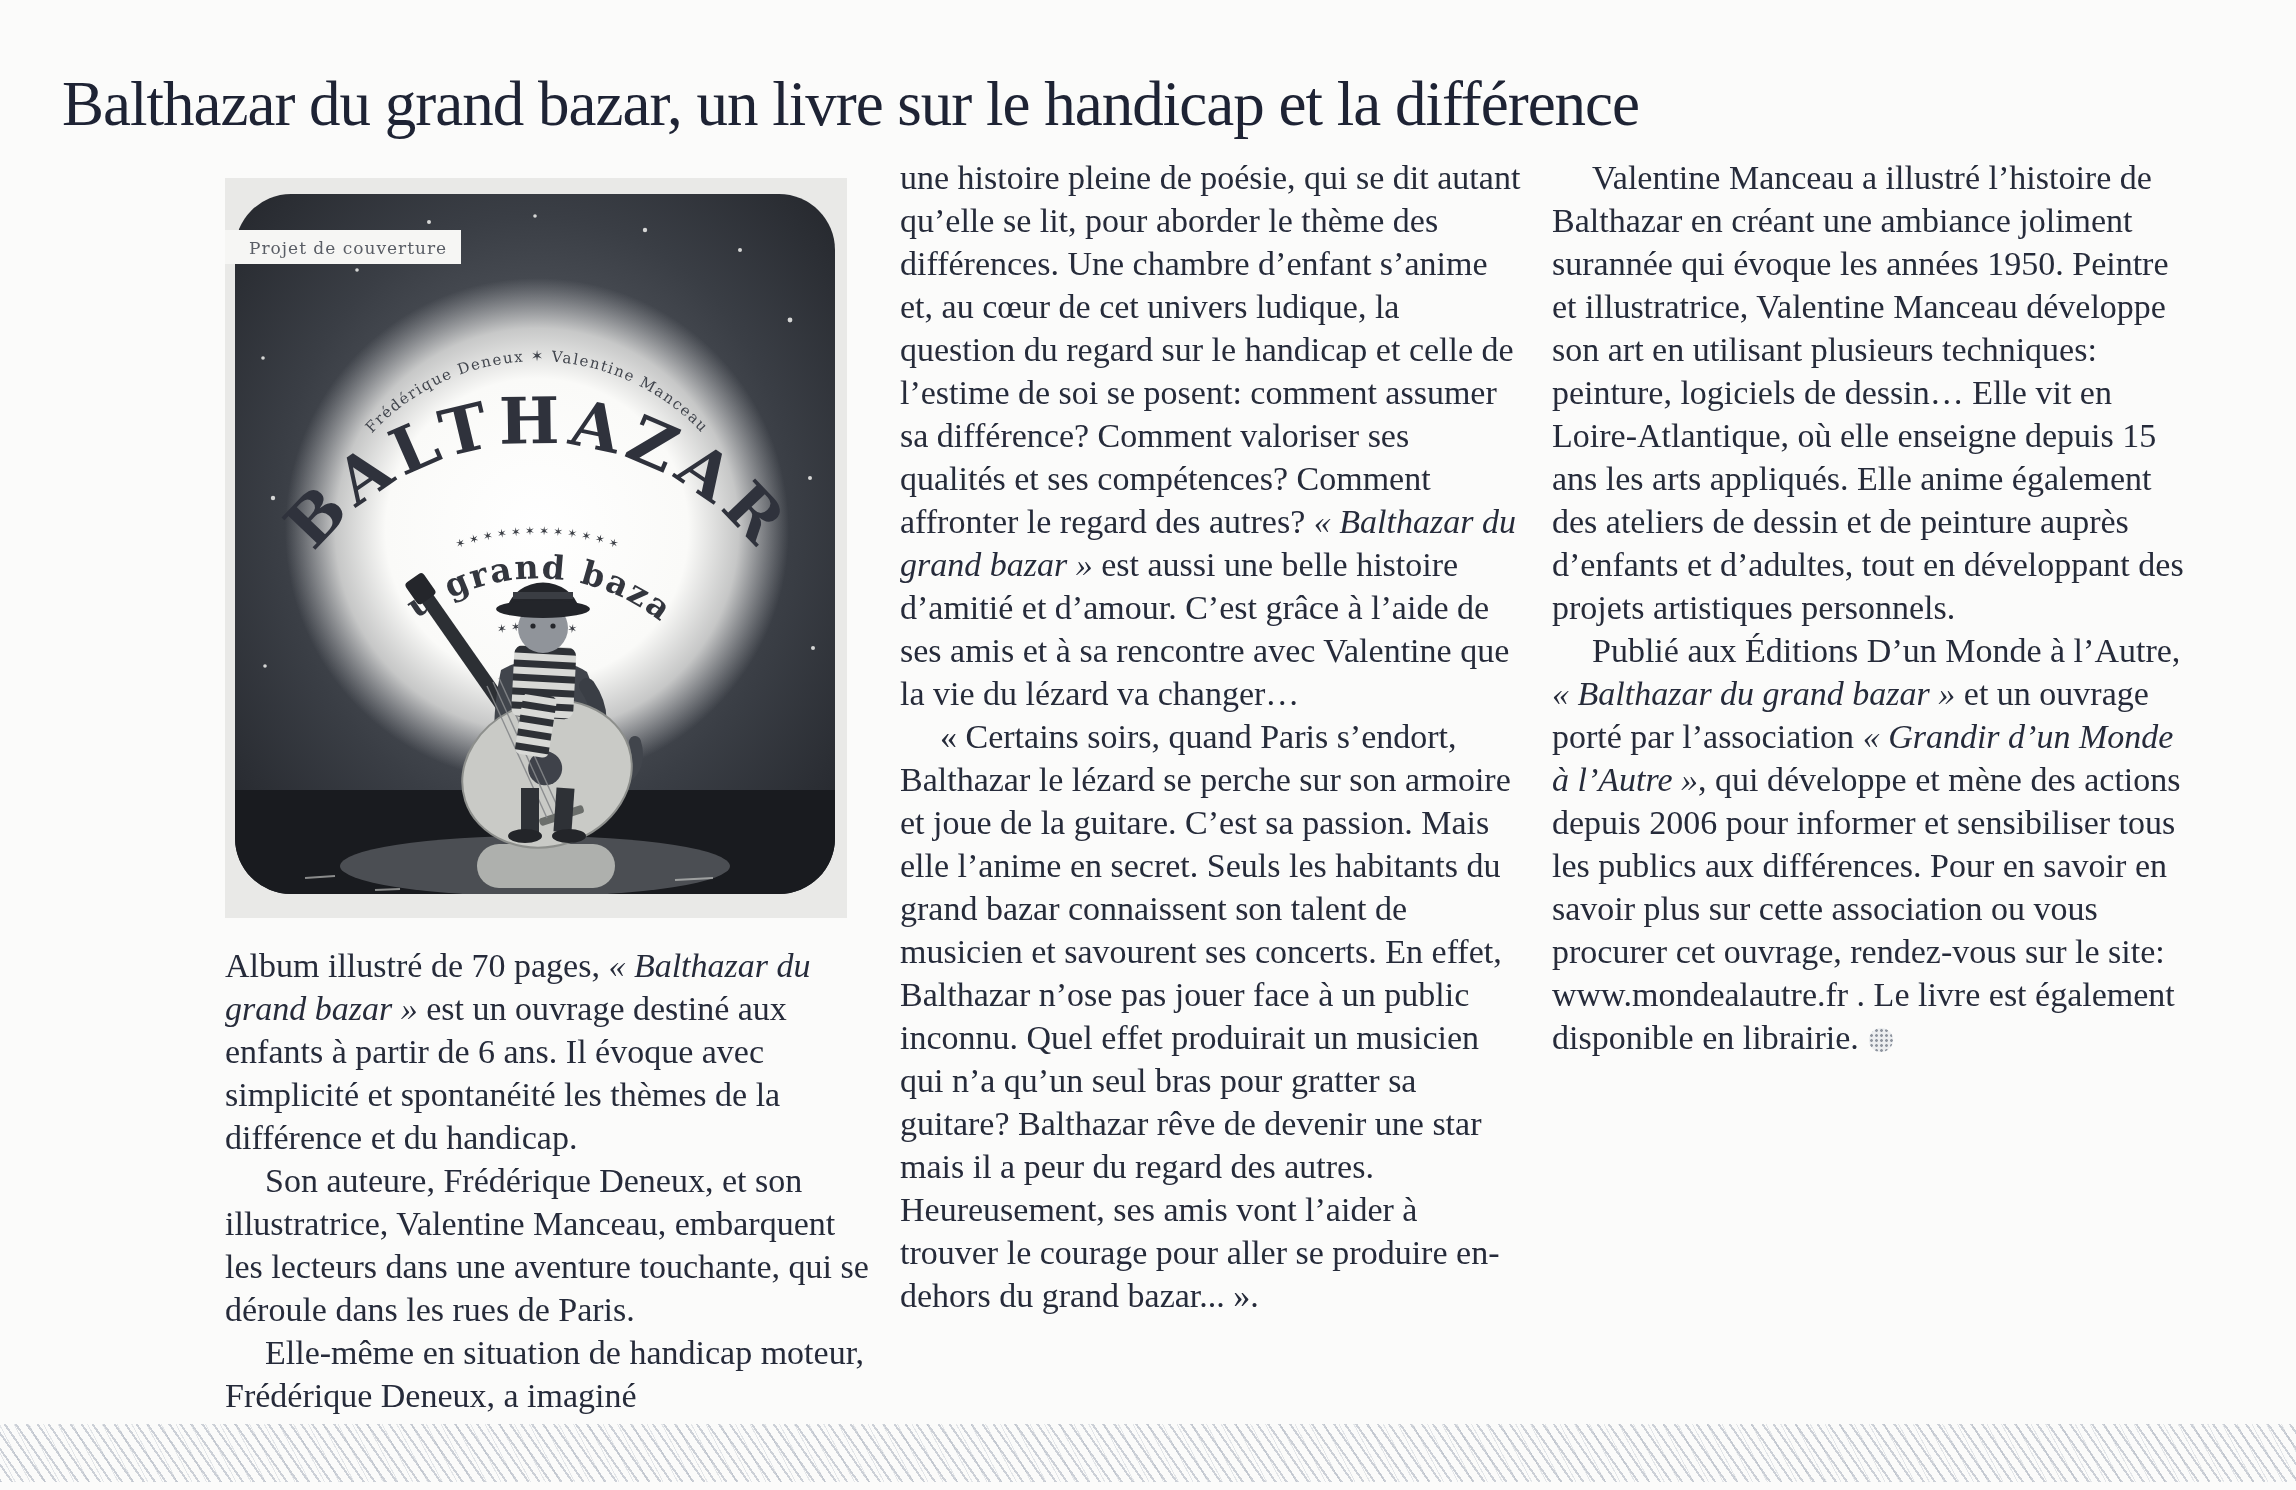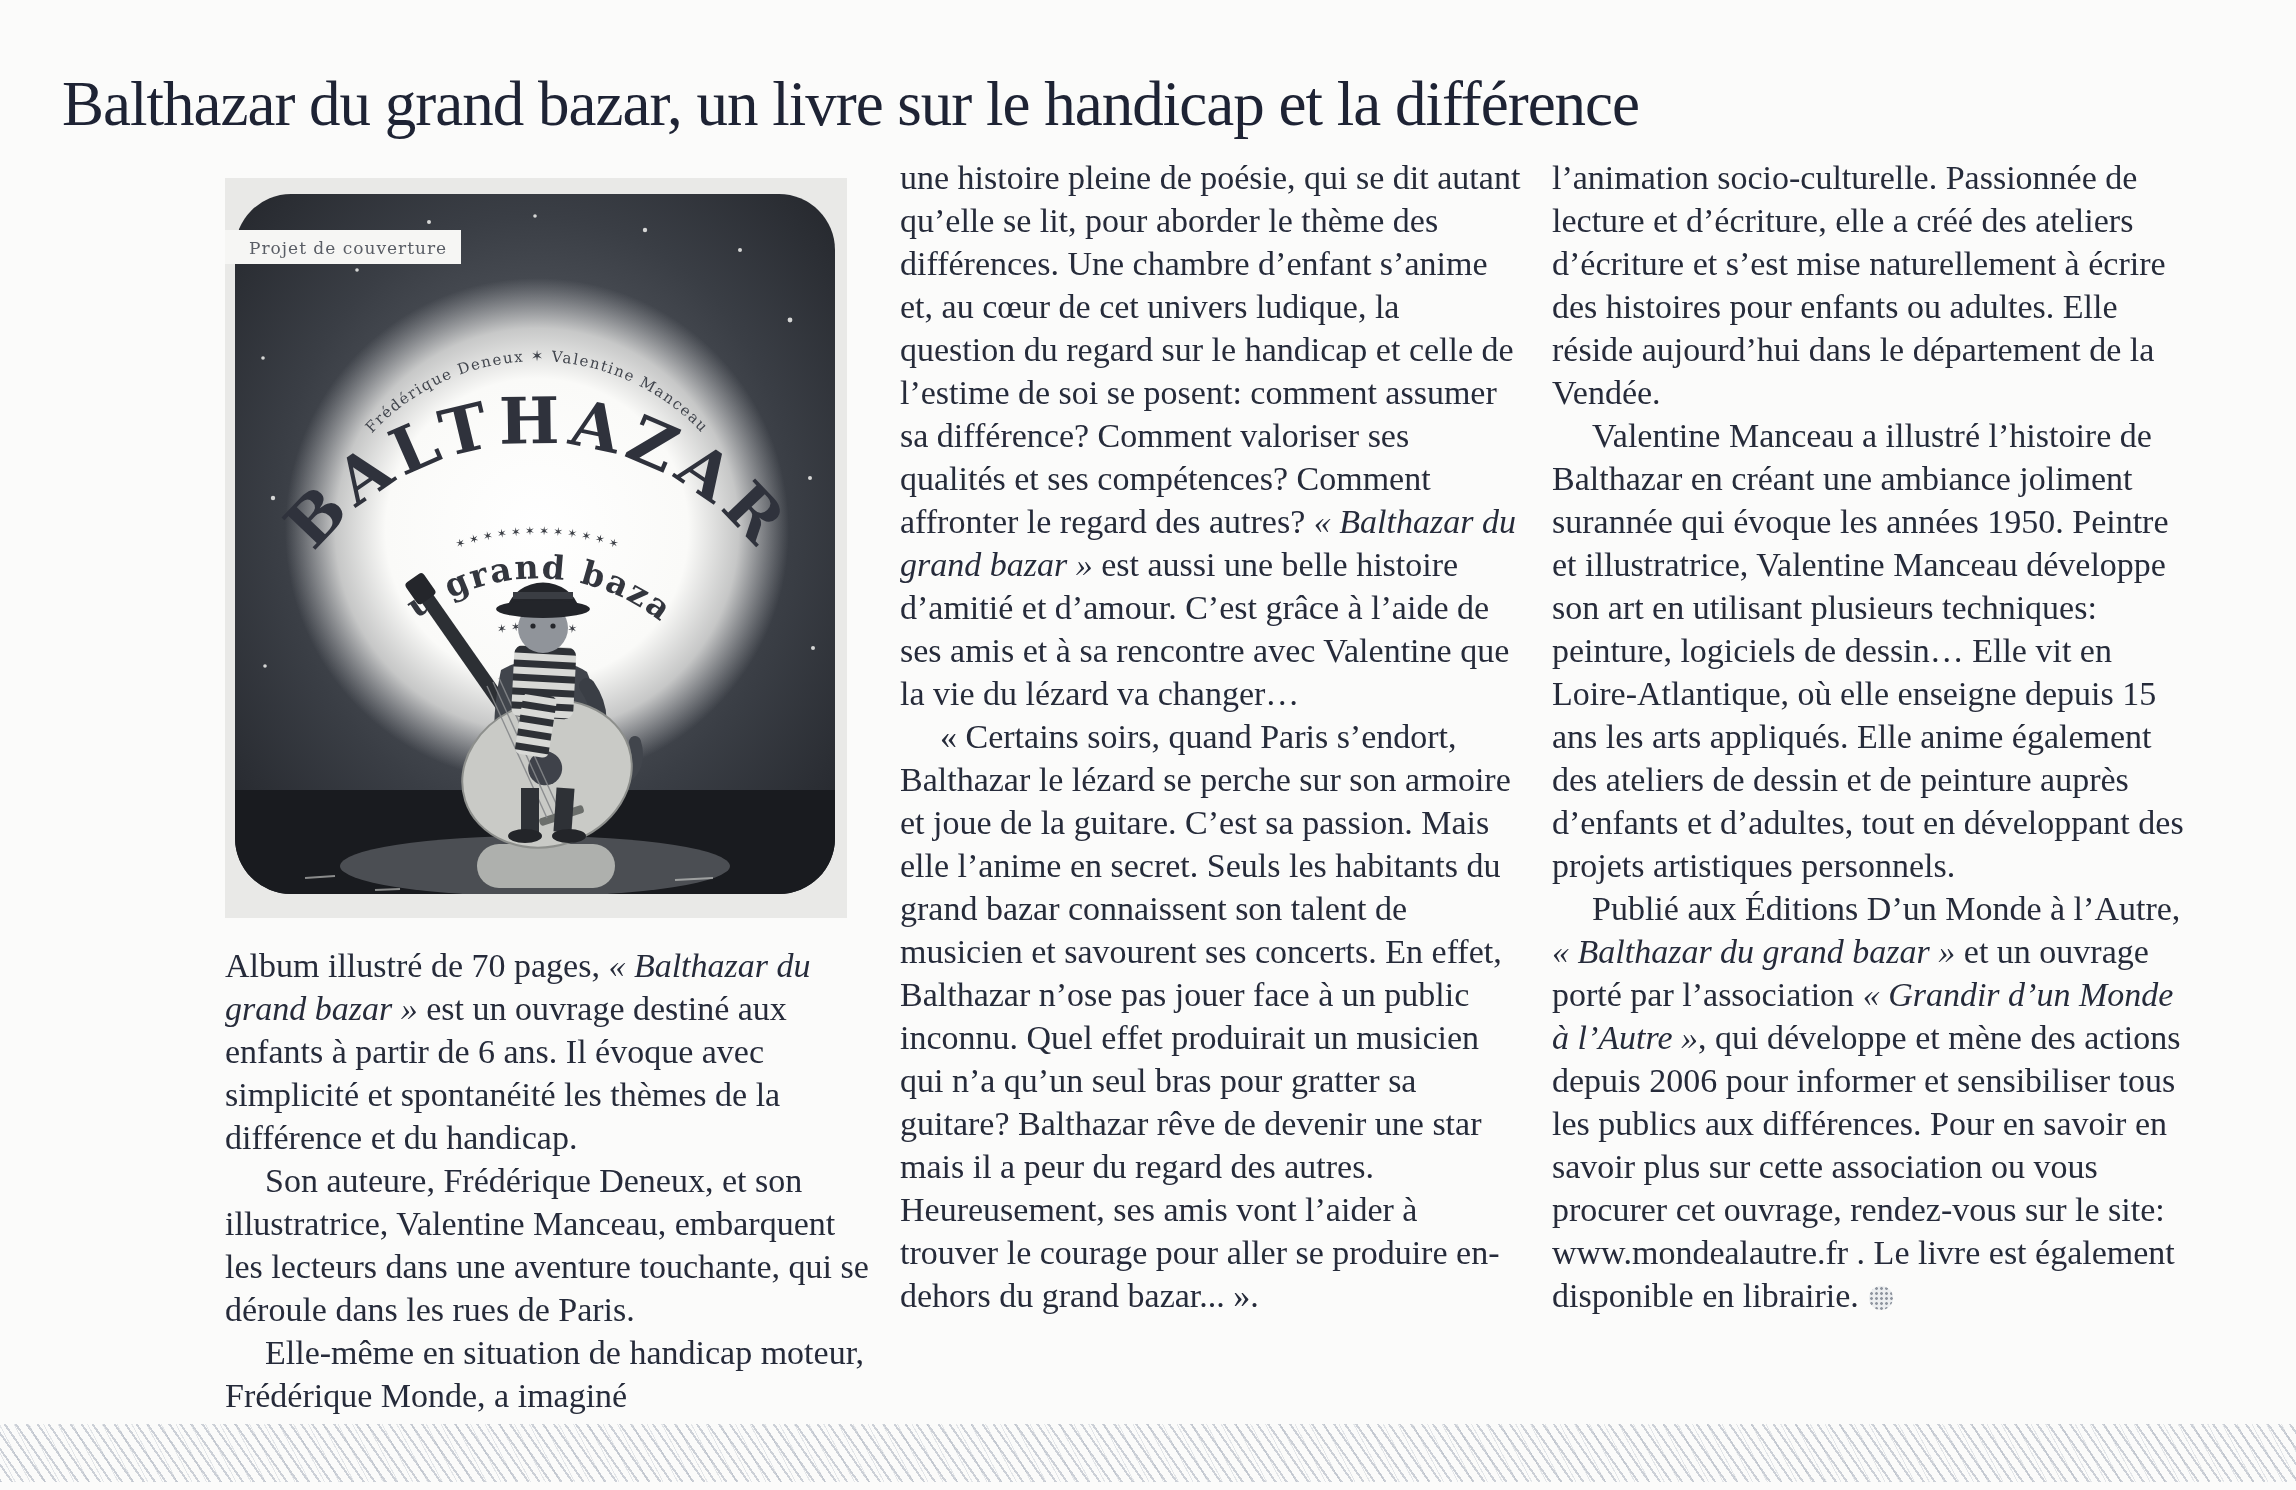--- a/index.html
+++ b/index.html
@@ -173,27 +173,26 @@
 
       <g>
         <rect x="0" y="52" width="236" height="34" fill="#f6f6f4"></rect>
         <text x="24" y="76" font-size="17" letter-spacing="1" fill="#5a5e66" class="arcText">Projet de couverture</text>
       </g>
     </svg>
   </div>
 
   <p><span>Album illustré de 70 pages, </span><span class="it">« Balthazar du grand bazar »</span><span> est un ouvrage destiné aux enfants à partir de 6 ans. Il évoque avec simplicité et spontanéité les thèmes de la différence et du handicap.</span></p>
   <p class="indent">Son auteure, Frédérique Deneux, et son illustratrice, Valentine Manceau, embarquent les lecteurs dans une aventure touchante, qui se déroule dans les rues de Paris.</p>
-  <p class="indent">Elle-même en situation de handicap moteur, Frédérique Monde, a imaginé</p>
+  <p class="indent">Elle-même en situation de handicap moteur, Frédérique Deneux, a imaginé</p>
 </div>
 
 <div class="col mid-col">
   <p><span>une histoire pleine de poésie, qui se dit autant qu’elle se lit, pour aborder le thème des différences. Une chambre d’enfant s’anime et, au cœur de cet univers ludique, la question du regard sur le handicap et celle de l’estime de soi se posent: comment assumer sa différence? Comment valoriser ses qualités et ses compétences? Comment affronter le regard des autres? </span><span class="it">« Balthazar du grand bazar »</span><span> est aussi une belle histoire d’amitié et d’amour. C’est grâce à l’aide de ses amis et à sa rencontre avec Valentine que la vie du lézard va changer…</span></p>
   <p class="indent quote">« Certains soirs, quand Paris s’endort, Balthazar le lézard se perche sur son armoire et joue de la guitare. C’est sa passion. Mais elle l’anime en secret. Seuls les habitants du grand bazar connaissent son talent de musicien et savourent ses concerts. En effet, Balthazar n’ose pas jouer face à un public inconnu. Quel effet produirait un musicien qui n’a qu’un seul bras pour gratter sa guitare? Balthazar rêve de devenir une star mais il a peur du regard des autres. Heureusement, ses amis vont l’aider à trouver le courage pour aller se produire en-dehors du grand bazar... ».</p>
 </div>
 
 <div class="col right-col">
-  <p>l’animation socio-culturelle. Passionnée de lecture et d’écriture, elle a créé des ateliers d’écriture et s’est mise naturellement à écrire des histoires pour enfants ou adultes. Elle réside aujourd’hui dans le département de la Vendée.</p>
   <p class="indent">Valentine Manceau a illustré l’histoire de Balthazar en créant une ambiance joliment surannée qui évoque les années 1950. Peintre et illustratrice, Valentine Manceau développe son art en utilisant plusieurs techniques: peinture, logiciels de dessin… Elle vit en Loire-Atlantique, où elle enseigne depuis 15 ans les arts appliqués. Elle anime également des ateliers de dessin et de peinture auprès d’enfants et d’adultes, tout en développant des projets artistiques personnels.</p>
   <p class="indent"><span>Publié aux Éditions D’un Monde à l’Autre, </span><span class="it">« Balthazar du grand bazar »</span><span> et un ouvrage porté par l’association </span><span class="it">« Grandir d’un Monde à l’Autre »</span><span>, qui développe et mène des actions depuis 2006 pour informer et sensibiliser tous les publics aux différences. Pour en savoir en savoir plus sur cette association ou vous procurer cet ouvrage, rendez-vous sur le site: www.mondealautre.fr . Le livre est également disponible en librairie.</span><span class="endmark"></span></p>
 </div>
 
 <div class="hatch-bottom"></div>
 
 </body></html>

